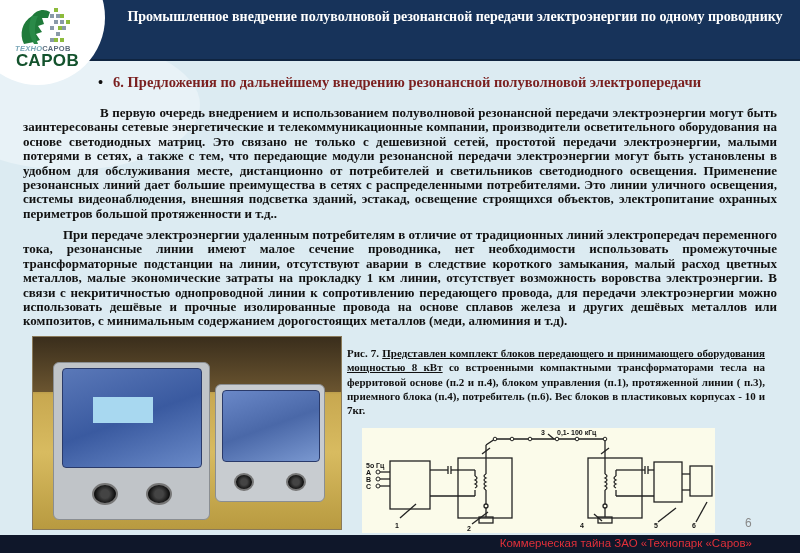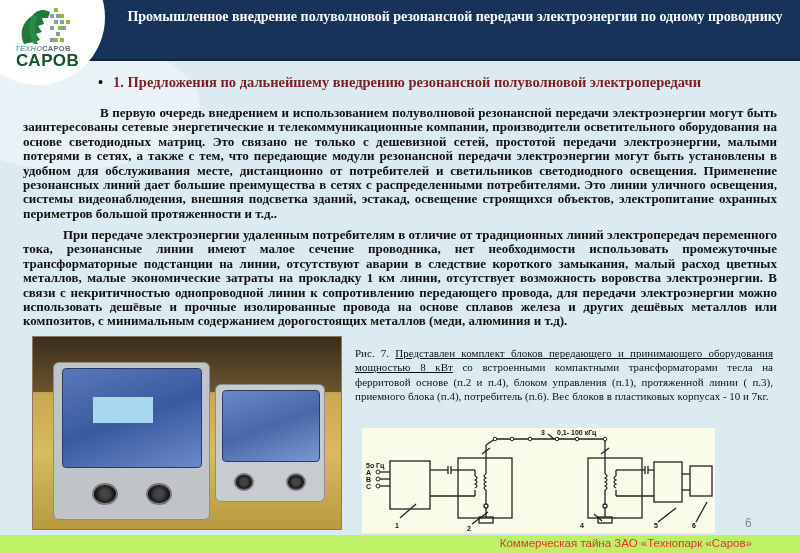--- a/index.html
+++ b/index.html
@@ -81,34 +81,34 @@
   .photo .box2 {
     position: absolute; left: 182px; top: 47px; width: 110px; height: 118px;
     background: #c8ccd0; border-radius: 6px; border: 1px solid #8a8e92;
   }
   .photo .box2 .lid {
     position: absolute; left: 6px; top: 5px; width: 98px; height: 72px;
     background: linear-gradient(160deg, #6a88c8, #4a68a8 50%, #7a98d0);
     border-radius: 4px; border: 1px solid #2a3a6a;
   }
   .caption {
-    position: absolute; left: 355px; top: 346px; width: 418px;
-    font-size: 11px; line-height: 14.3px; font-weight: normal; text-align: justify; z-index: 3;
+    position: absolute; left: 347px; top: 346px; width: 418px;
+    font-size: 11px; line-height: 14.3px; font-weight: bold; text-align: justify; z-index: 3;
   }
   .caption .u { text-decoration: underline; }
   .diagram {
     position: absolute; left: 362px; top: 428px; width: 353px; height: 105px;
     background: #fbfbea; z-index: 3;
   }
   .page-num {
     position: absolute; left: 745px; top: 516px; font-size: 12px; color: #888;
     font-family: "Liberation Sans", sans-serif; z-index: 3;
   }
   .footer {
-    position: absolute; left: 0; top: 535px; width: 800px; height: 18px; background: #bef264;
+    position: absolute; left: 0; top: 535px; width: 800px; height: 18px; background: #0f172a;
   }
   .footer-text {
     position: absolute; right: 48px; top: 2px; color: #e0303a;
     font-family: "Liberation Sans", sans-serif; font-size: 11.5px;
   }
 </style>
 </head>
 <body>
 
 <div class="bg-swoosh"></div>
@@ -139,21 +139,21 @@
     <rect x="44" y="22" width="4" height="4"></rect>
       <rect x="52" y="16" width="4" height="4"></rect>
     <rect x="40" y="34" width="4" height="4"></rect>
       <rect x="46" y="34" width="4" height="4"></rect>
   </g>
 </svg>
 <div class="logo-text-top"><span>ТЕХНО</span><b>САРОВ</b></div>
 <div class="logo-text-bottom">САРОВ</div>
 
 <div class="section-heading">
-  <span class="bullet">•</span><span>1. Предложения по дальнейшему внедрению резонансной полуволновой электропередачи</span>
+  <span class="bullet">•</span><span>6. Предложения по дальнейшему внедрению резонансной полуволновой электропередачи</span>
 </div>
 
 <div class="paragraph p1">В первую очередь внедрением и использованием полуволновой резонансной передачи электроэнергии могут быть заинтересованы сетевые энергетические и телекоммуникационные компании, производители осветительного оборудования на основе светодиодных матриц. Это связано не только с дешевизной сетей, простотой передачи электроэнергии, малыми потерями в сетях, а также с тем, что передающие модули резонансной передачи электроэнергии могут быть установлены в удобном для обслуживания месте, дистанционно от потребителей и светильников светодиодного освещения. Применение резонансных линий дает большие преимущества в сетях с распределенными потребителями. Это линии уличного освещения, системы видеонаблюдения, внешняя подсветка  зданий, эстакад, освещение строящихся объектов, электропитание охранных периметров большой протяженности и т.д..</div>
 <div class="paragraph p2">При передаче электроэнергии удаленным потребителям в отличие от традиционных линий электропередач переменного тока, резонансные линии имеют малое сечение проводника, нет необходимости использовать промежуточные трансформаторные подстанции на линии, отсутствуют аварии в следствие короткого замыкания, малый расход цветных металлов, малые экономические затраты на прокладку 1 км линии, отсутствует возможность воровства электроэнергии.  В связи с некритичностью однопроводной линии к сопротивлению передающего провода, для передачи электроэнергии можно использовать дешёвые и прочные изолированные провода на основе сплавов железа и других дешёвых металлов или композитов, с минимальным содержанием дорогостоящих металлов (меди, алюминия и т.д).</div>
 
 <div class="photo" title="Два блока оборудования в пластиковых корпусах с прозрачными синими крышками">
   <div class="wall"></div>
   <div class="box1">
     <div class="lid">
         <div class="panel"></div>

